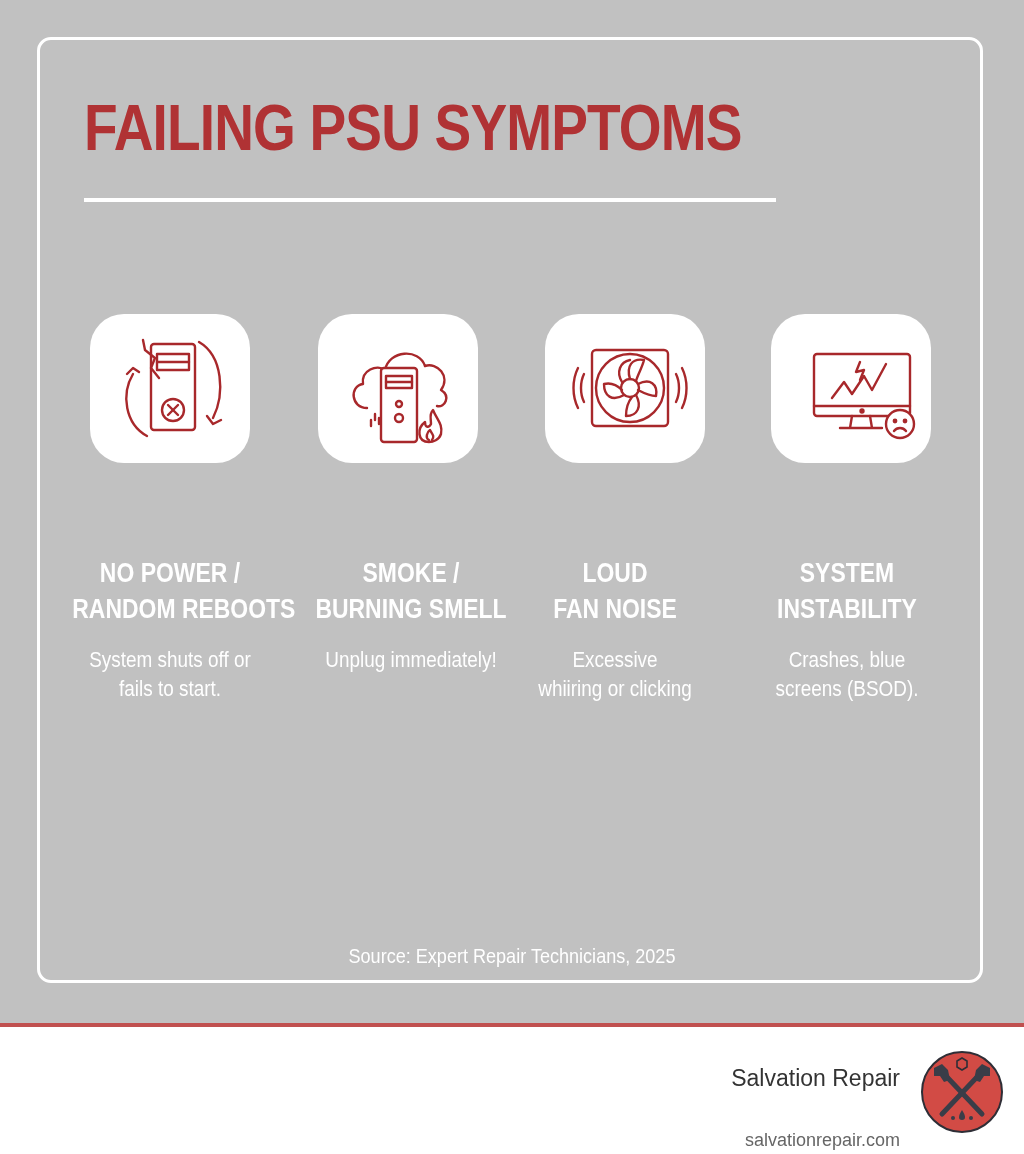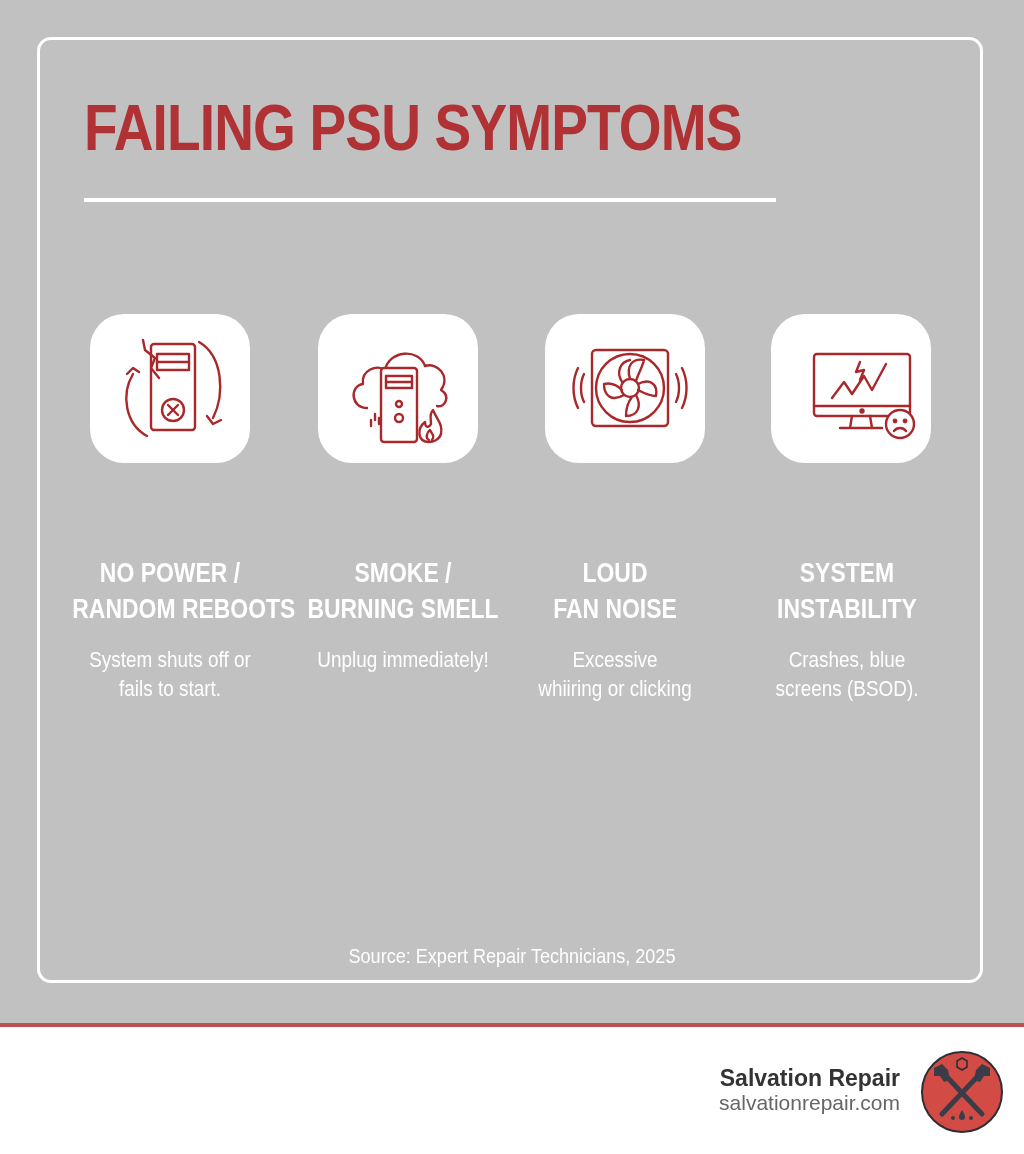--- a/index.html
+++ b/index.html
@@ -43,22 +43,22 @@
     .col .desc span { display: block; }
     .source {
       position: absolute; left: 0; width: 1024px; top: 944px; text-align: center;
       color: #ffffff; font-size: 21px; transform: scaleX(0.86); transform-origin: center top;
     }
     .red-rule { position: absolute; left: 0; top: 1023px; width: 1024px; height: 4px; background: #c0504f; }
     .footer { position: absolute; left: 0; top: 1027px; width: 1024px; height: 127px; background: #ffffff; }
     .brand {
       position: absolute; right: 124px; top: 1064px; text-align: right;
     }
-    .brand-name { font-weight: bold; font-size: 23px; color: #333333; line-height: 28px; }
-    .brand-url { font-size: 21px; color: #666666; line-height: 22px; }
+    .brand-name { font-weight: normal; font-size: 23px; color: #333333; line-height: 28px; }
+    .brand-url { font-size: 18px; color: #666666; line-height: 22px; margin-top: 37px; }
     .logo { position: absolute; left: 920px; top: 1050px; width: 84px; height: 84px; }
   </style>
 </head>
 <body>
 
 <div class="panel"></div>
 
 <div class="title">FAILING PSU SYMPTOMS</div>
 <div class="title-rule"></div>
 
@@ -126,21 +126,21 @@
 <div class="col" style="left:55px">
   <div class="head">
     <span>NO POWER /</span>
     <span>RANDOM REBOOTS</span>
   </div>
   <div class="desc">
     <span>System shuts off or</span>
     <span>fails to start.</span>
   </div>
 </div>
-<div class="col" style="left:288px">
+<div class="col" style="left:296px">
   <div class="head">
     <span>SMOKE /</span>
     <span>BURNING SMELL</span>
   </div>
   <div class="desc">
     <span>Unplug immediately!</span>
   </div>
 </div>
 <div class="col" style="left:500px">
   <div class="head">

